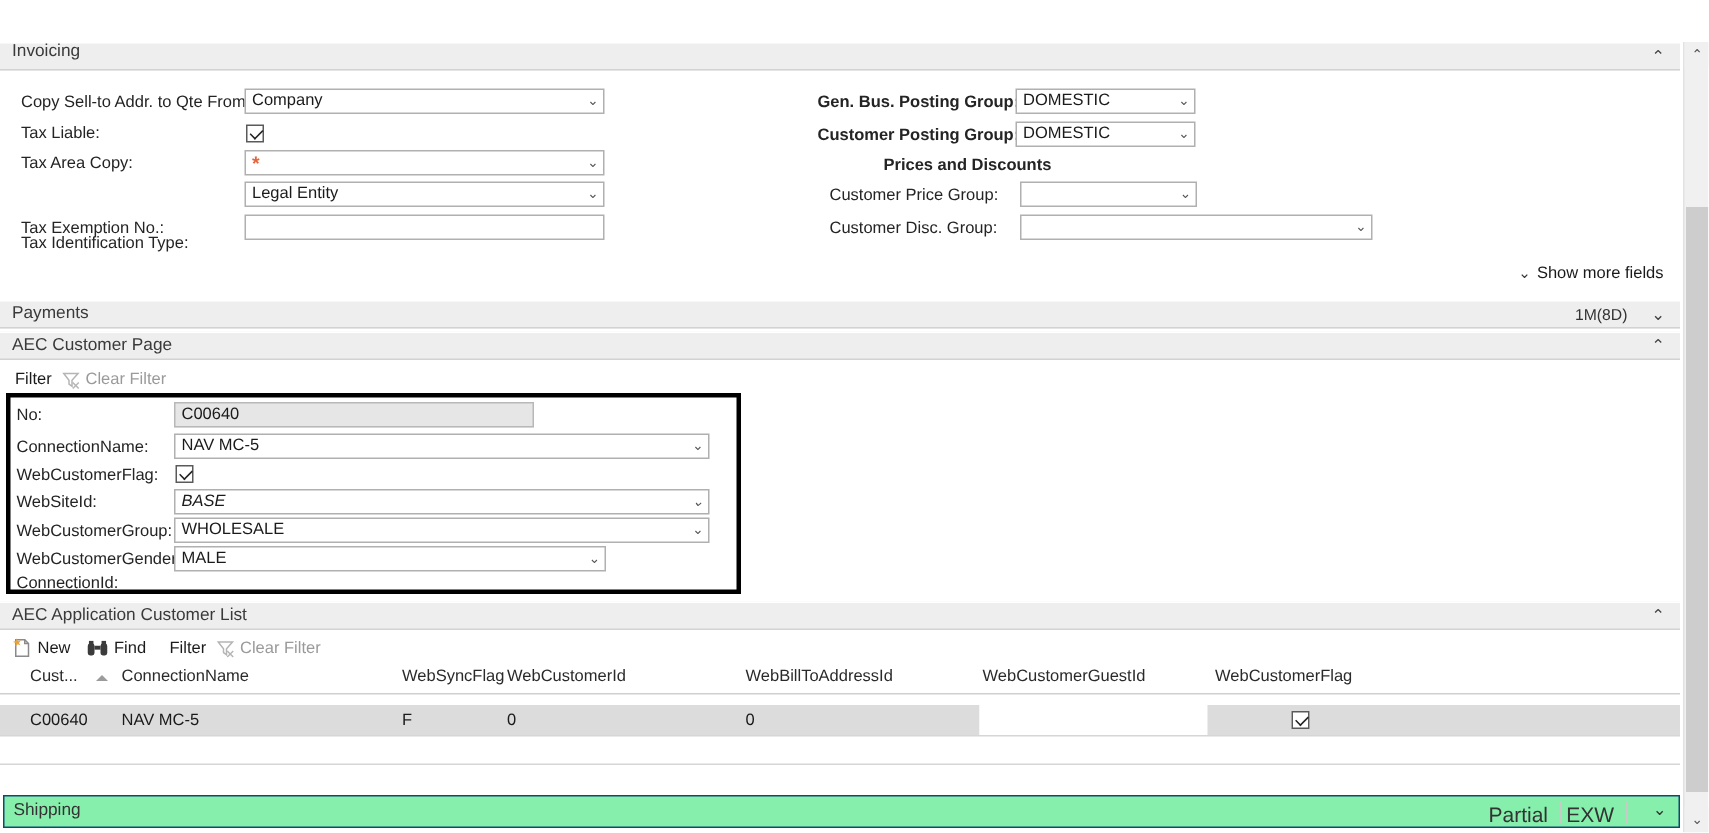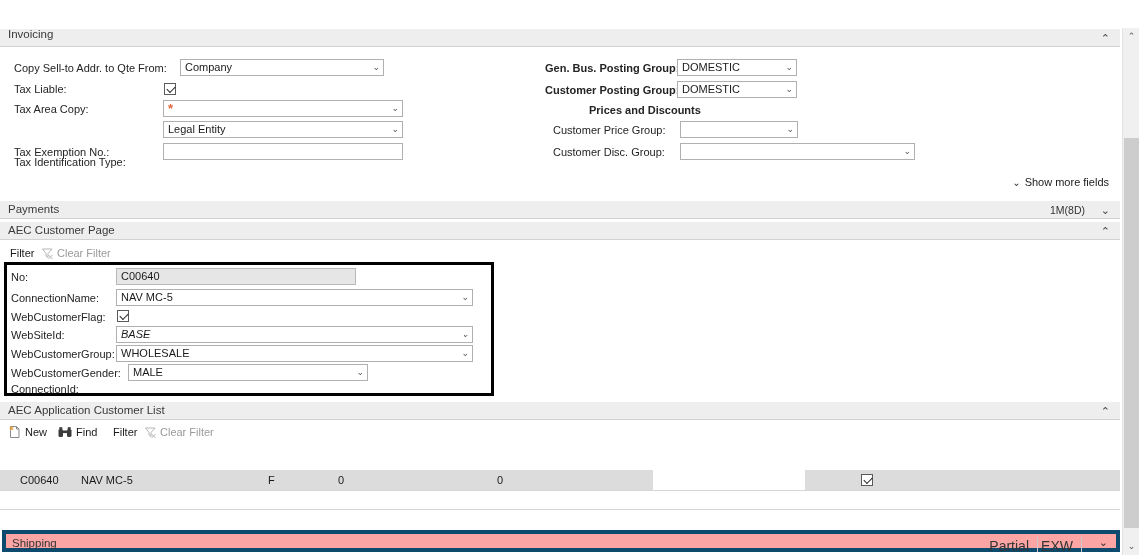--- a/index.html
+++ b/index.html
@@ -186,22 +186,22 @@
     top: 4px;
     font-size: 11px;
     color: #1a1a1a;
     white-space: nowrap;
   }
 
   
   .ship-bar {
     position: absolute;
     left: 2px; width: 1118px; height: 22px;
-    background: #fca5a5;
-    border: 4px solid #0c4a6e;
+    background: #86efac;
+    border: 1px solid #0c4a6e;
   }
   .ship-bar .lbl {
     position: absolute; left: 6px; top: 3px;
     font-size: 11.5px; color: #333;
   }
   .ship-bar .rt {
     position: absolute; top: 4px;
     font-size: 14px; color: #333;
   }
   .ship-bar .chev {
@@ -243,21 +243,21 @@
 
 <div id="app">
 
 
   <div class="sec-head" style="top:28px;">
     <span class="lbl" style="top:-1px;">Invoicing</span>
     <span class="chev">⌃</span>
   </div>
 
   <div class="fld-label" style="left:14px; top:62px;">Copy Sell-to Addr. to Qte From:</div>
-  <div class="input" style="left:180px; top:59px; width:204px;">
+  <div class="input" style="left:163px; top:59px; width:240px;">
     <span>Company</span>
     <span class="caret">⌄</span>
   </div>
 
   <div class="fld-label" style="left:14px; top:83px;">Tax Liable:</div>
   <div class="chk" style="left:164px; top:83px;"></div>
 
   <div class="fld-label" style="left:14px; top:103px;">Tax Area Copy:</div>
   <div class="input" style="left:163px; top:100px; width:240px;">
     <span class="star">*</span>
@@ -350,21 +350,21 @@
     <span class="caret">⌄</span>
   </div>
 
   <div class="fld-label" style="left:11px; top:348px;">WebCustomerGroup:</div>
   <div class="input" style="left:116px; top:345px; width:357px;">
     <span>WHOLESALE</span>
     <span class="caret">⌄</span>
   </div>
 
   <div class="fld-label" style="left:11px; top:367px;">WebCustomerGender:</div>
-  <div class="input" style="left:116px; top:364px; width:240px;margin-left:12px;">
+  <div class="input" style="left:116px; top:364px; width:288px;">
     <span>MALE</span>
     <span class="caret">⌄</span>
   </div>
 
   <div class="fld-label" style="left:11px; top:383px;">ConnectionId:</div>
 
   <div class="sec-head" style="top:401px;">
     <span class="lbl">AEC Application Customer List</span>
     <span class="chev">⌃</span>
   </div>
@@ -392,20 +392,30 @@
     <span style="position:absolute;left:144px;top:3px;width:13px;height:13px;">
       <svg width="13" height="13" viewBox="0 0 13 13">
         <path d="M1.5 2 L11 2 L7 6.5 L7 10.5 L5 9 L5 6.5 Z" fill="none" stroke="#b5b5b5" stroke-width="1"></path>
         <line x1="7.5" y1="8" x2="11.5" y2="12" stroke="#b5b5b5" stroke-width="1"></line>
         <line x1="11.5" y1="8" x2="7.5" y2="12" stroke="#b5b5b5" stroke-width="1"></line>
       </svg>
     </span>
     <span class="tbtn dim" style="left:160px;">Clear Filter</span>
   </div>
 
+  <div class="grid-head" style="top:441px;">
+    <span class="gh-cell" style="left:20px;">Cust...</span>
+    <span class="sort-arrow" style="left:64px;"></span>
+    <span class="gh-cell" style="left:81px;">ConnectionName</span>
+    <span class="gh-cell" style="left:268px;">WebSyncFlag</span>
+    <span class="gh-cell" style="left:338px;">WebCustomerId</span>
+    <span class="gh-cell" style="left:497px;">WebBillToAddressId</span>
+    <span class="gh-cell" style="left:655px;">WebCustomerGuestId</span>
+    <span class="gh-cell" style="left:810px;">WebCustomerFlag</span>
+  </div>
 
   <div class="grid-row" style="top:470px;">
     <div class="gr-seg" style="left:0px; width:653px;"></div>
     <div class="gr-seg white" style="left:653px; width:152px;"></div>
     <div class="gr-seg" style="left:805px; width:315px;"></div>
     <span class="gr-cell" style="left:20px;">C00640</span>
     <span class="gr-cell" style="left:81px;">NAV MC-5</span>
     <span class="gr-cell" style="left:268px;">F</span>
     <span class="gr-cell" style="left:338px;">0</span>
     <span class="gr-cell" style="left:497px;">0</span>

